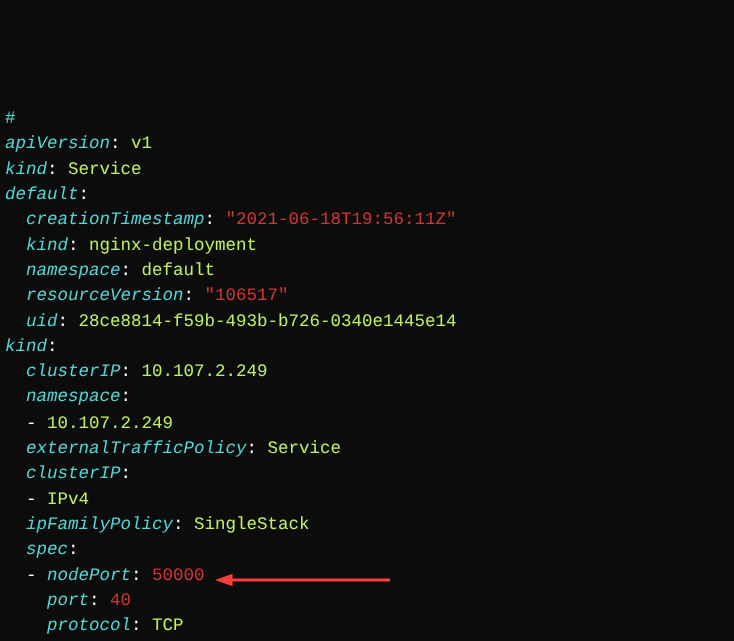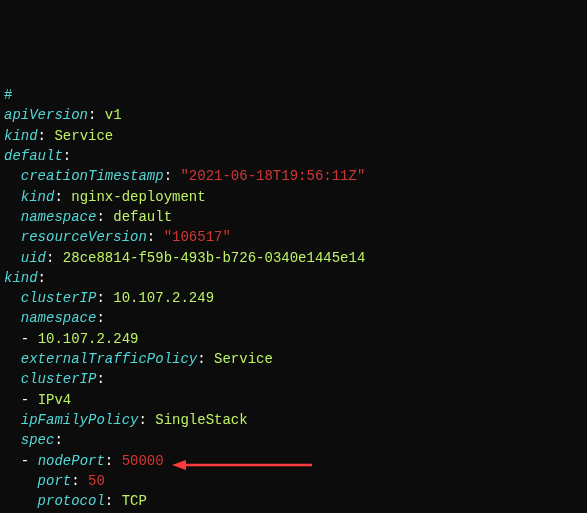--- a/index.html
+++ b/index.html
@@ -52,21 +52,21 @@
   <span class="dash">-</span> <span class="val">10.107.2.249</span>
   <span class="key">externalTrafficPolicy</span><span class="punct">:</span> <span class="val">Service</span>
   <span class="key">clusterIP</span><span class="punct">:</span>
   <span class="dash">-</span> <span class="val">IPv4</span>
   <span class="key">ipFamilyPolicy</span><span class="punct">:</span> <span class="val">SingleStack</span>
   <span class="key">spec</span><span class="punct">:</span>
   <span class="dash">-</span> <span class="key">nodePort</span><span class="punct">:</span> <span class="str">50000</span> <span class="arrow-container"><svg class="arrow" width="140" height="14" viewBox="0 0 140 14">
         <line x1="140" y1="7" x2="12" y2="7" stroke="#ff3b3b" stroke-width="2.5"></line>
         <polygon points="0,7 14,2 14,12" fill="#ff3b3b"></polygon>
       </svg></span>
-    <span class="key">port</span><span class="punct">:</span> <span class="str">50</span>
+    <span class="key">port</span><span class="punct">:</span> <span class="str">40</span>
     <span class="key">protocol</span><span class="punct">:</span> <span class="val">TCP</span>
      
   
      
    
    
 
    
 </div>
 

